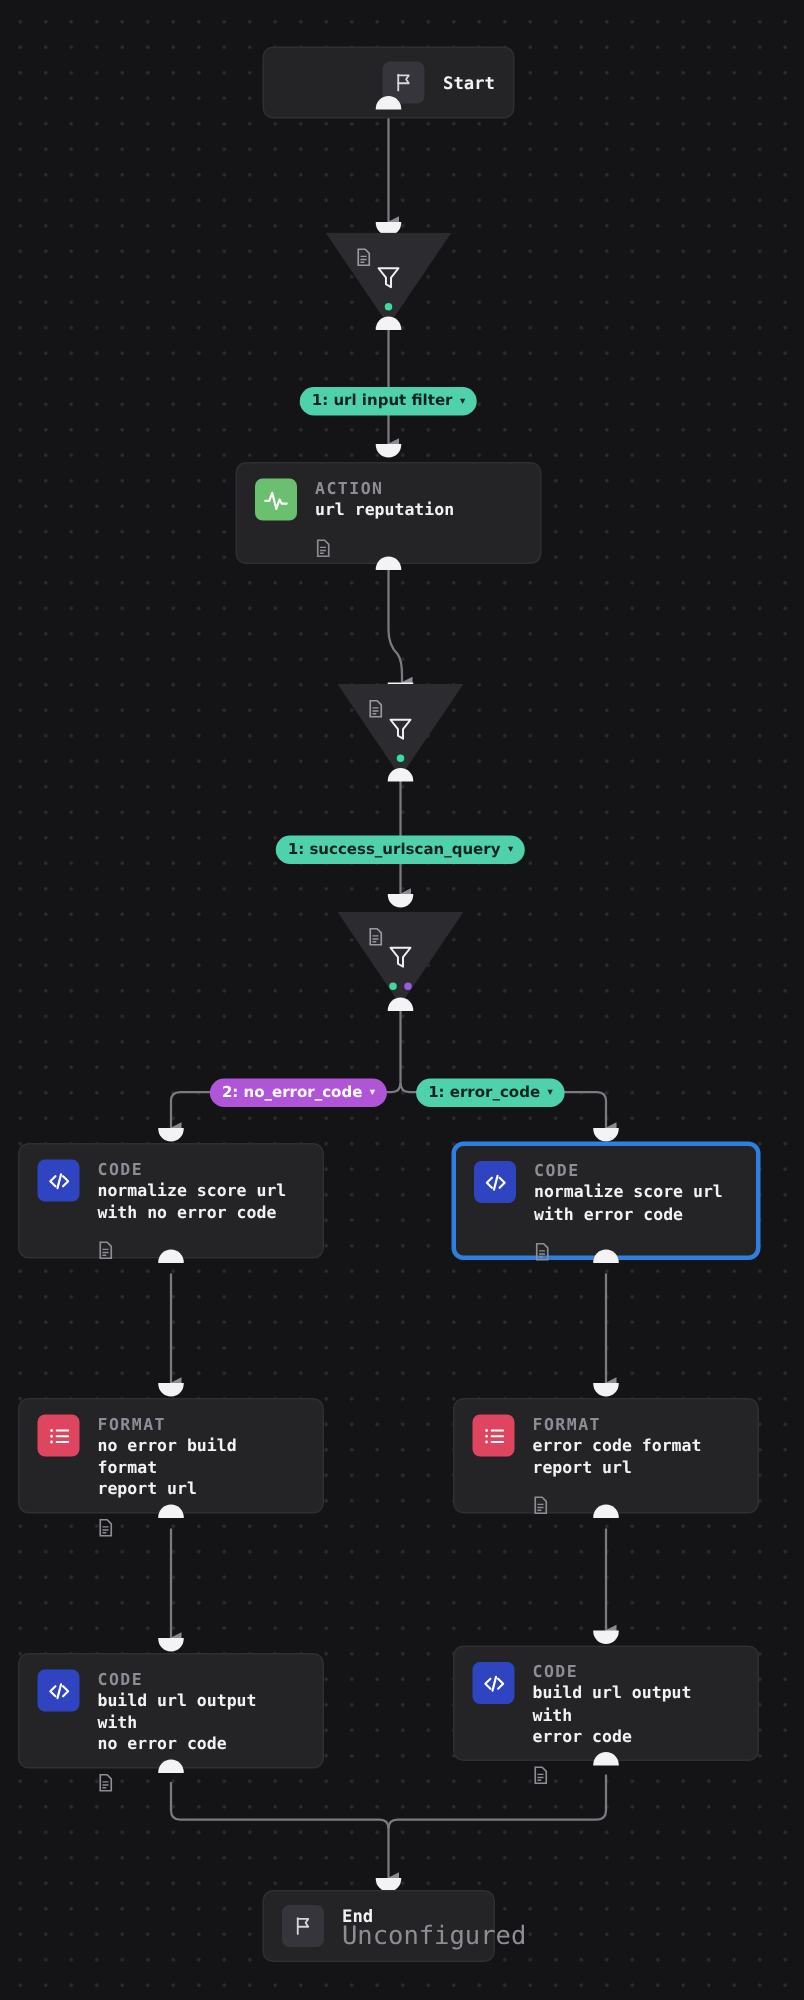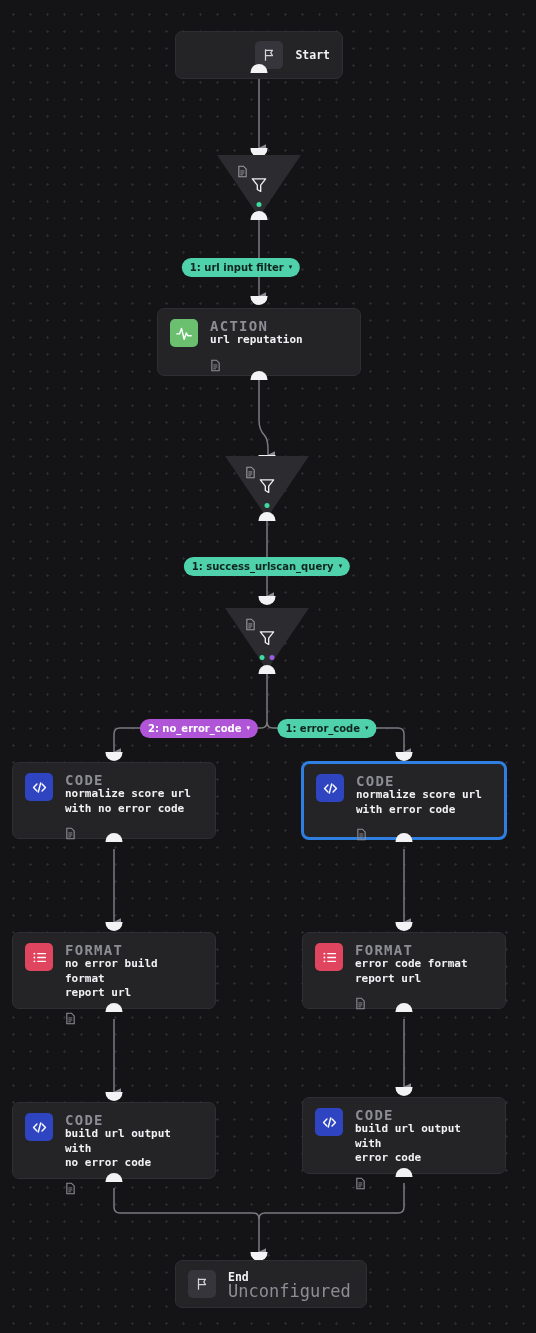--- a/index.html
+++ b/index.html
@@ -32,21 +32,21 @@
   .node.sel { border: 2px solid #2f7fe0; box-shadow: 0 0 0 1px #2f7fe0; }
   .node .ico {
     width: 28px; height: 28px; border-radius: 5px;
     flex: 0 0 28px;
     display: flex; align-items: center; justify-content: center;
     margin-right: 12px;
   }
   .node .body { flex: 1 1 auto; min-width: 0; padding-top: 1px; }
   .kicker {
     font-family: "DejaVu Sans Mono", monospace;
-    font-size: 14px; font-weight: 700; letter-spacing: .09em;
+    font-size: 11px; font-weight: 700; letter-spacing: .09em;
     color: #8d8d96; line-height: 12px; text-transform: uppercase;
   }
   .title {
     font-family: "DejaVu Sans Mono", monospace;
     font-size: 11px; font-weight: 700; color: #f2f2f5;
     line-height: 14.5px; white-space: pre-line; margin-top: 1px;
   }
   .docrow { margin-top: 9px; height: 13px; }
 
   
@@ -169,21 +169,21 @@
       <svg width="16" height="17" viewBox="0 0 18 19" fill="none" stroke="#f0f0f3" stroke-width="1.5" stroke-linejoin="round">
         <path d="M1.5 2 h15 l-5.6 7 v7.2 l-3.8 -2.2 v-5 z"></path>
       </svg>
     </span>
     <div class="dots">
       <span class="dot" style="background:#3ddba0"></span>
     </div>
   </div>
   <div class="h bot" style="left:259px; top:211px;"></div>
 
-  <div class="pill" style="left:241px; top:258px; background:#4fd1ac;justify-content:flex-end;">
+  <div class="pill" style="left:259px; top:258px; background:#4fd1ac;justify-content:flex-end;">
     <span>1: url input filter</span>
     <span class="cv">▾</span>
   </div>
 
   <div class="h top" style="left:259px; top:296px;"></div>
   <div class="node" style="left:157px; top:308px; width:204px; height:68px;">
     <span class="ico" style="background:#6ac06f">
       <svg width="18" height="18" viewBox="0 0 20 20" fill="none" stroke="#ffffff" stroke-width="1.6" stroke-linecap="round" stroke-linejoin="round">
         <path d="M2 11 h3 l2.2 -6 3 12 2.4 -7 1.6 3 h3.8"></path>
       </svg>
@@ -386,21 +386,21 @@
         <svg width="11" height="13" viewBox="0 0 12 14" fill="none" stroke="#8d8d96" stroke-width="1.2">
           <path d="M2 1.2 h5 l3 3 v8.6 h-8 z"></path>
             <path d="M3.6 6.4 h4.4M3.6 8.6 h4.4M3.6 10.6 h2.8" stroke-width="1"></path>
         </svg>
       </div>
     </div>
   </div>
   <div class="h bot" style="left:404px; top:1168px;"></div>
 
   <div class="h top" style="left:259px; top:1252px;"></div>
-  <div class="term" style="left:175px; top:1260px; width:192px;">
+  <div class="term" style="left:175px; top:1260px; width:155px;">
     <span class="ico">
       <svg width="14" height="14" viewBox="0 0 16 16" fill="none" stroke="#d6d6da" stroke-width="1.4" stroke-linecap="round" stroke-linejoin="round">
         <path d="M4 14 V2"></path>
           <path d="M4 2.6 h8 l-2 3 2 3 H4"></path>
       </svg>
     </span>
     <div>
       <div class="t1">End</div>
       <div class="t2">Unconfigured</div>
     </div>

